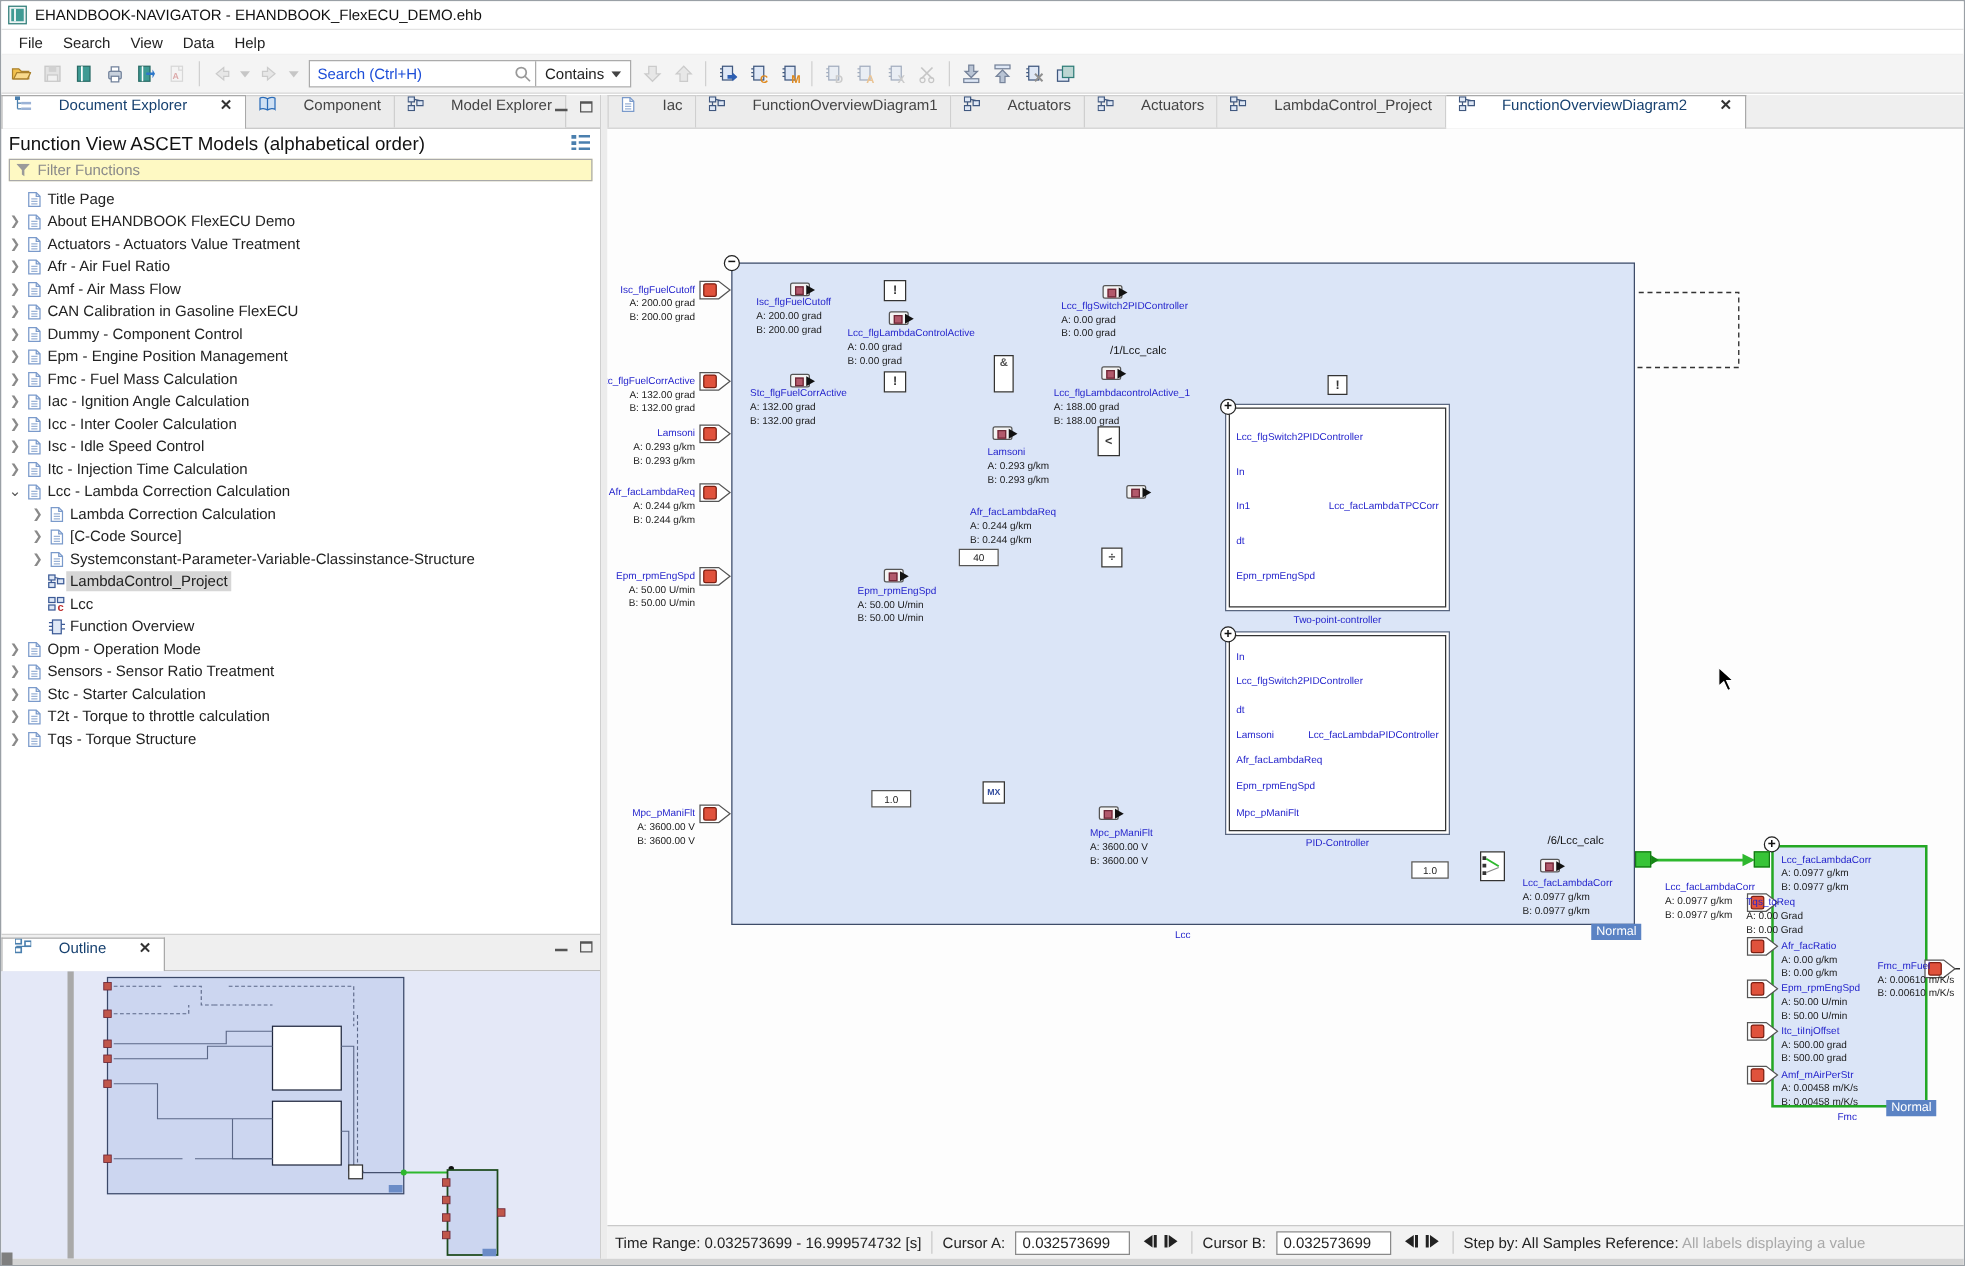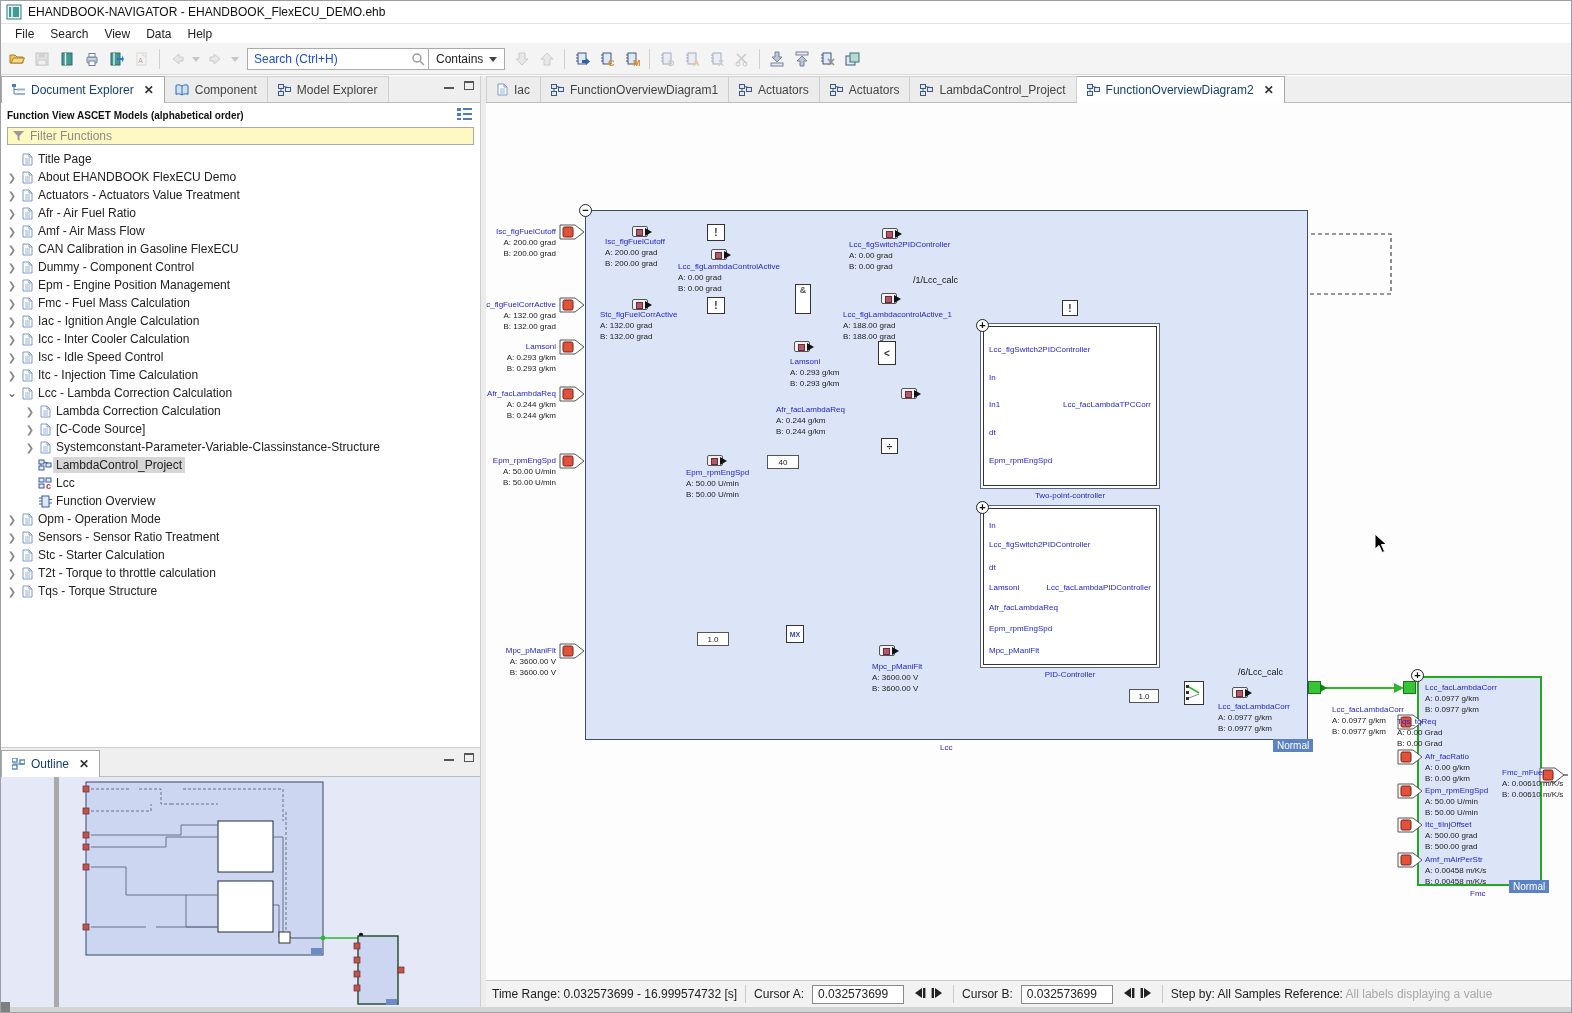--- a/index.html
+++ b/index.html
@@ -25,32 +25,32 @@
   .searchbox .mode { padding:0 7px; display:flex; align-items:center; gap:6px; font-size:12px; color:#222; }
 
   
   .workspace { position:absolute; top:75px; left:0; right:0; bottom:5px; display:flex; }
   .left-col { width:480px; display:flex; flex-direction:column; border-right:1px solid #cfcfcf; }
   .splitter { width:5px; background:#ececec; }
   .right-col { flex:1; display:flex; flex-direction:column; min-width:0; }
 
   
   .tabbar { height:27px; background:#efefef; border-bottom:1px solid #bdbdbd; display:flex; align-items:flex-end; position:relative; }
-  .tab { height:26px; display:flex; align-items:center; gap:6px; padding:0 10px; background:#ececec;
+  .tab { height:26px; display:flex; align-items:flex-start; gap:22px; padding:0 10px; background:#ececec;
          border:1px solid #cfcfcf; border-bottom:none; font-size:12px; color:#444; white-space:nowrap; }
   .tab + .tab { border-left:none; }
   .tab.active { background:#fff; color:#16406f; height:27px; margin-bottom:-1px; border-color:#a9a9a9; }
   .tab .close { font-weight:bold; color:#333; margin-left:4px; font-size:12px; }
   .winbtns { position:absolute; right:6px; top:5px; display:flex; gap:10px; }
   .winbtn-min { width:10px; height:8px; border-bottom:2px solid #555; }
   .winbtn-max { width:10px; height:9px; border:1px solid #555; border-top:2px solid #555; }
 
   
   .explorer-header { height:24px; display:flex; align-items:center; justify-content:space-between; padding:0 8px 0 6px; }
-  .explorer-header .txt { font-weight:bold; font-size:10px; color:#111; }
+  .explorer-header .txt { font-weight:normal; font-size:15px; color:#111; }
   .filter-box { height:18px; border:1px solid #a9a9a9; margin:0 6px 3px 6px; display:flex; align-items:center; gap:6px; padding:0 5px; background:#fef9c3; }
   .filter-box .ph { color:#8a8a8a; font-size:12px; }
   .tree { flex:1; overflow:hidden; border-bottom:1px solid #cfcfcf; padding-top:2px; }
   .tree-row { height:18px; display:flex; align-items:center; font-size:12px; color:#222; white-space:nowrap; }
   .tree-row .chev { width:14px; text-align:center; color:#8a8a8a; font-size:10px; flex:none; }
   .tree-row .ico { width:16px; flex:none; display:flex; justify-content:center; }
   .tree-row .lbl { padding:1px 3px; }
   .tree-row.selected .lbl { background:#d6d6d6; }
 
   
@@ -1009,30 +1009,30 @@
           <div class="sig" style="left: 732px; top: 598px;">
             <div class="nm">Lcc_facLambdaCorr</div>
             <div class="vl">A: 0.0977 g/km</div>
             <div class="vl">B: 0.0977 g/km</div>
           </div>
           <div class="sig" style="left: 846px; top: 601px;">
             <div class="nm">Lcc_facLambdaCorr</div>
             <div class="vl">A: 0.0977 g/km</div>
             <div class="vl">B: 0.0977 g/km</div>
           </div>
-          <div class="anno" style="left: 427px; top: 172px;">/1/Lcc_calc</div>
+          <div class="anno" style="left: 402px; top: 172px;">/1/Lcc_calc</div>
           <div class="anno" style="left: 752px; top: 564px;">/6/Lcc_calc</div>
           <div class="op-block" style="left: 221px; top: 121px; width: 18px; height: 17px; font-size: 10px;">!</div>
           <div class="op-block" style="left: 221px; top: 194px; width: 18px; height: 17px; font-size: 10px;">!</div>
           <div class="op-block" style="left: 309px; top: 181px; width: 16px; height: 30px; font-size: 9px; align-items: flex-start; color: rgb(85, 85, 85);">&amp;</div>
           <div class="op-block" style="left: 392px; top: 238px; width: 18px; height: 24px; font-size: 10px;">&lt;</div>
           <div class="op-block" style="left: 395px; top: 335px; width: 17px; height: 16px; font-size: 10px;">÷</div>
           <div class="op-block" style="left: 300px; top: 522px; width: 18px; height: 18px; font-size: 7px; color: rgb(51, 77, 158);">MX</div>
           <div class="op-block" style="left: 576px; top: 197px; width: 16px; height: 16px; font-size: 10px;">!</div>
-          <div class="const-box" style="left: 281px; top: 336px; width: 32px; height: 14px; margin-top: 16px;">40</div>
+          <div class="const-box" style="left: 281px; top: 336px; width: 32px; height: 14px;">40</div>
           <div class="const-box" style="left: 211px; top: 529px; width: 32px; height: 14px;">1.0</div>
           <div class="const-box" style="left: 643px; top: 586px; width: 30px; height: 14px;">1.0</div>
           <div class="probe" style="left: 146px; top: 123px;"></div>
           <div class="probe" style="left: 146px; top: 196px;"></div>
           <div class="probe" style="left: 225px; top: 146px;"></div>
           <div class="probe" style="left: 395px; top: 190px;"></div>
           <div class="probe" style="left: 308px; top: 238px;"></div>
           <div class="probe" style="left: 415px; top: 285px;"></div>
           <div class="probe" style="left: 221px; top: 352px;"></div>
           <div class="probe" style="left: 393px; top: 542px;"></div>

